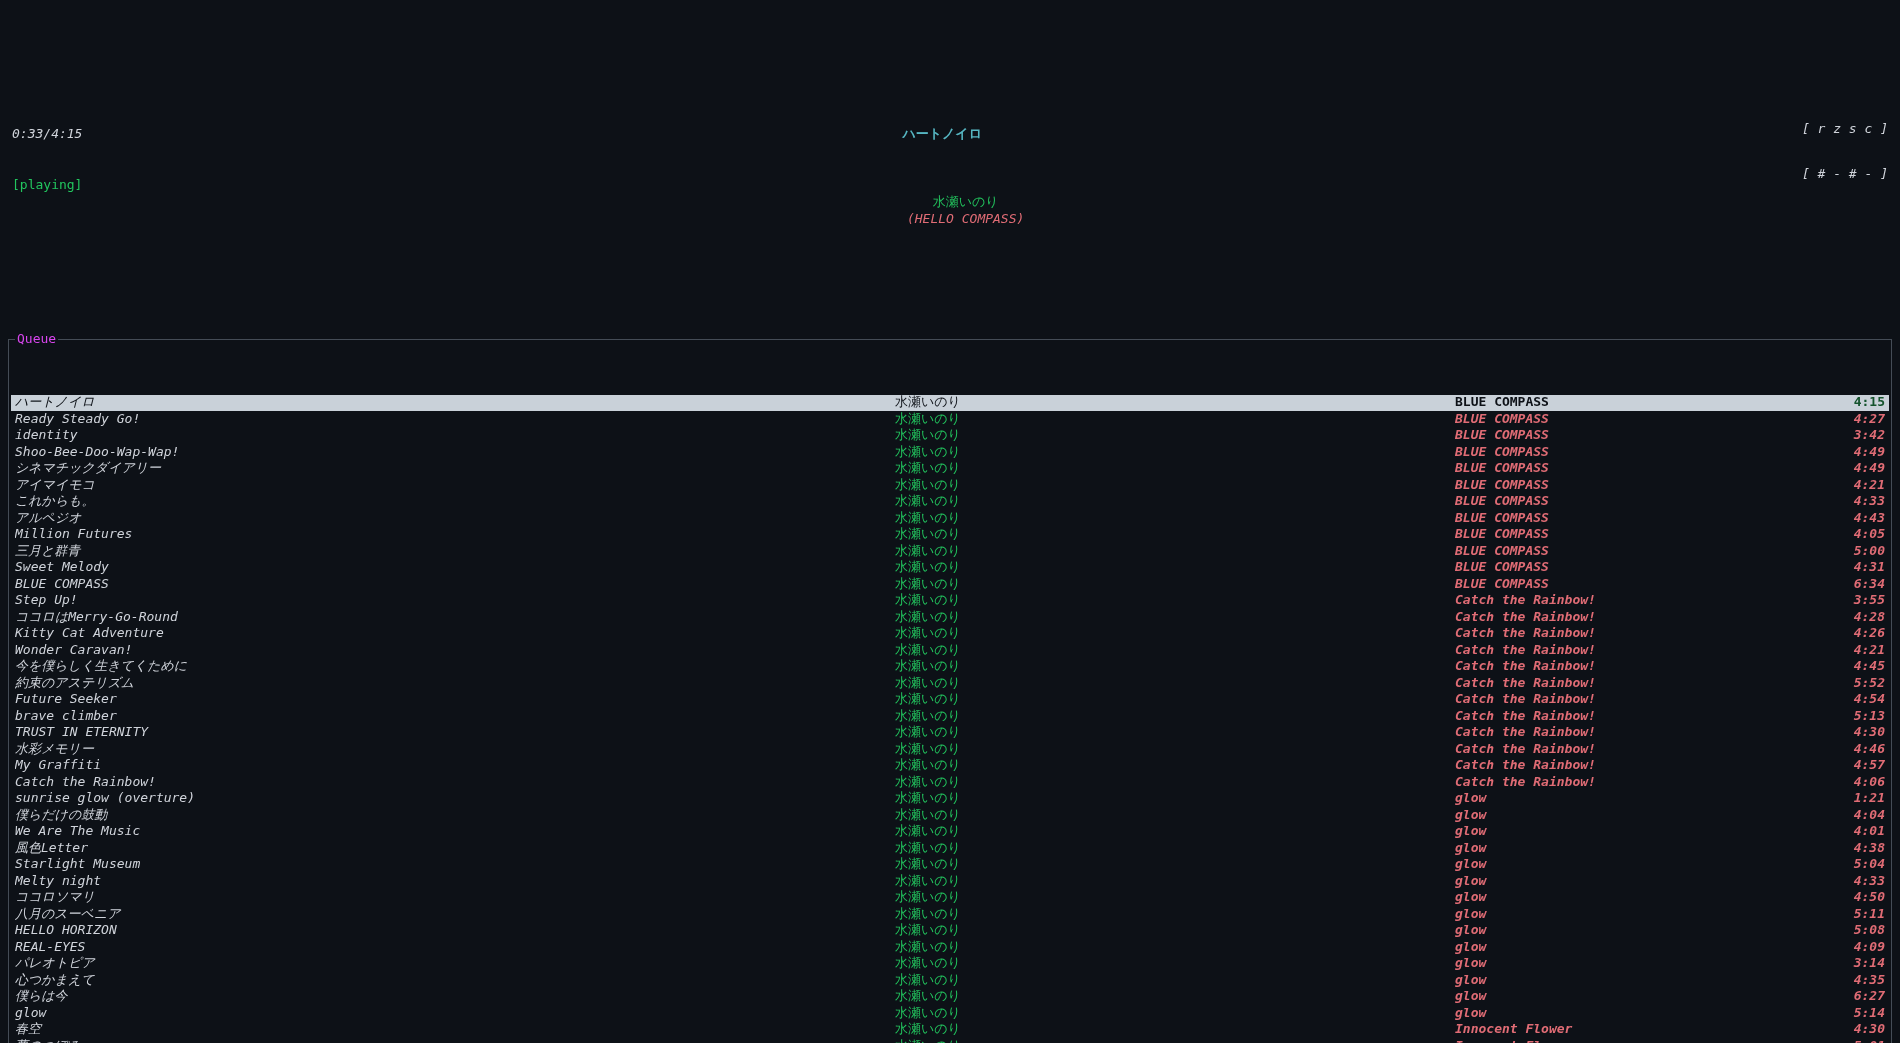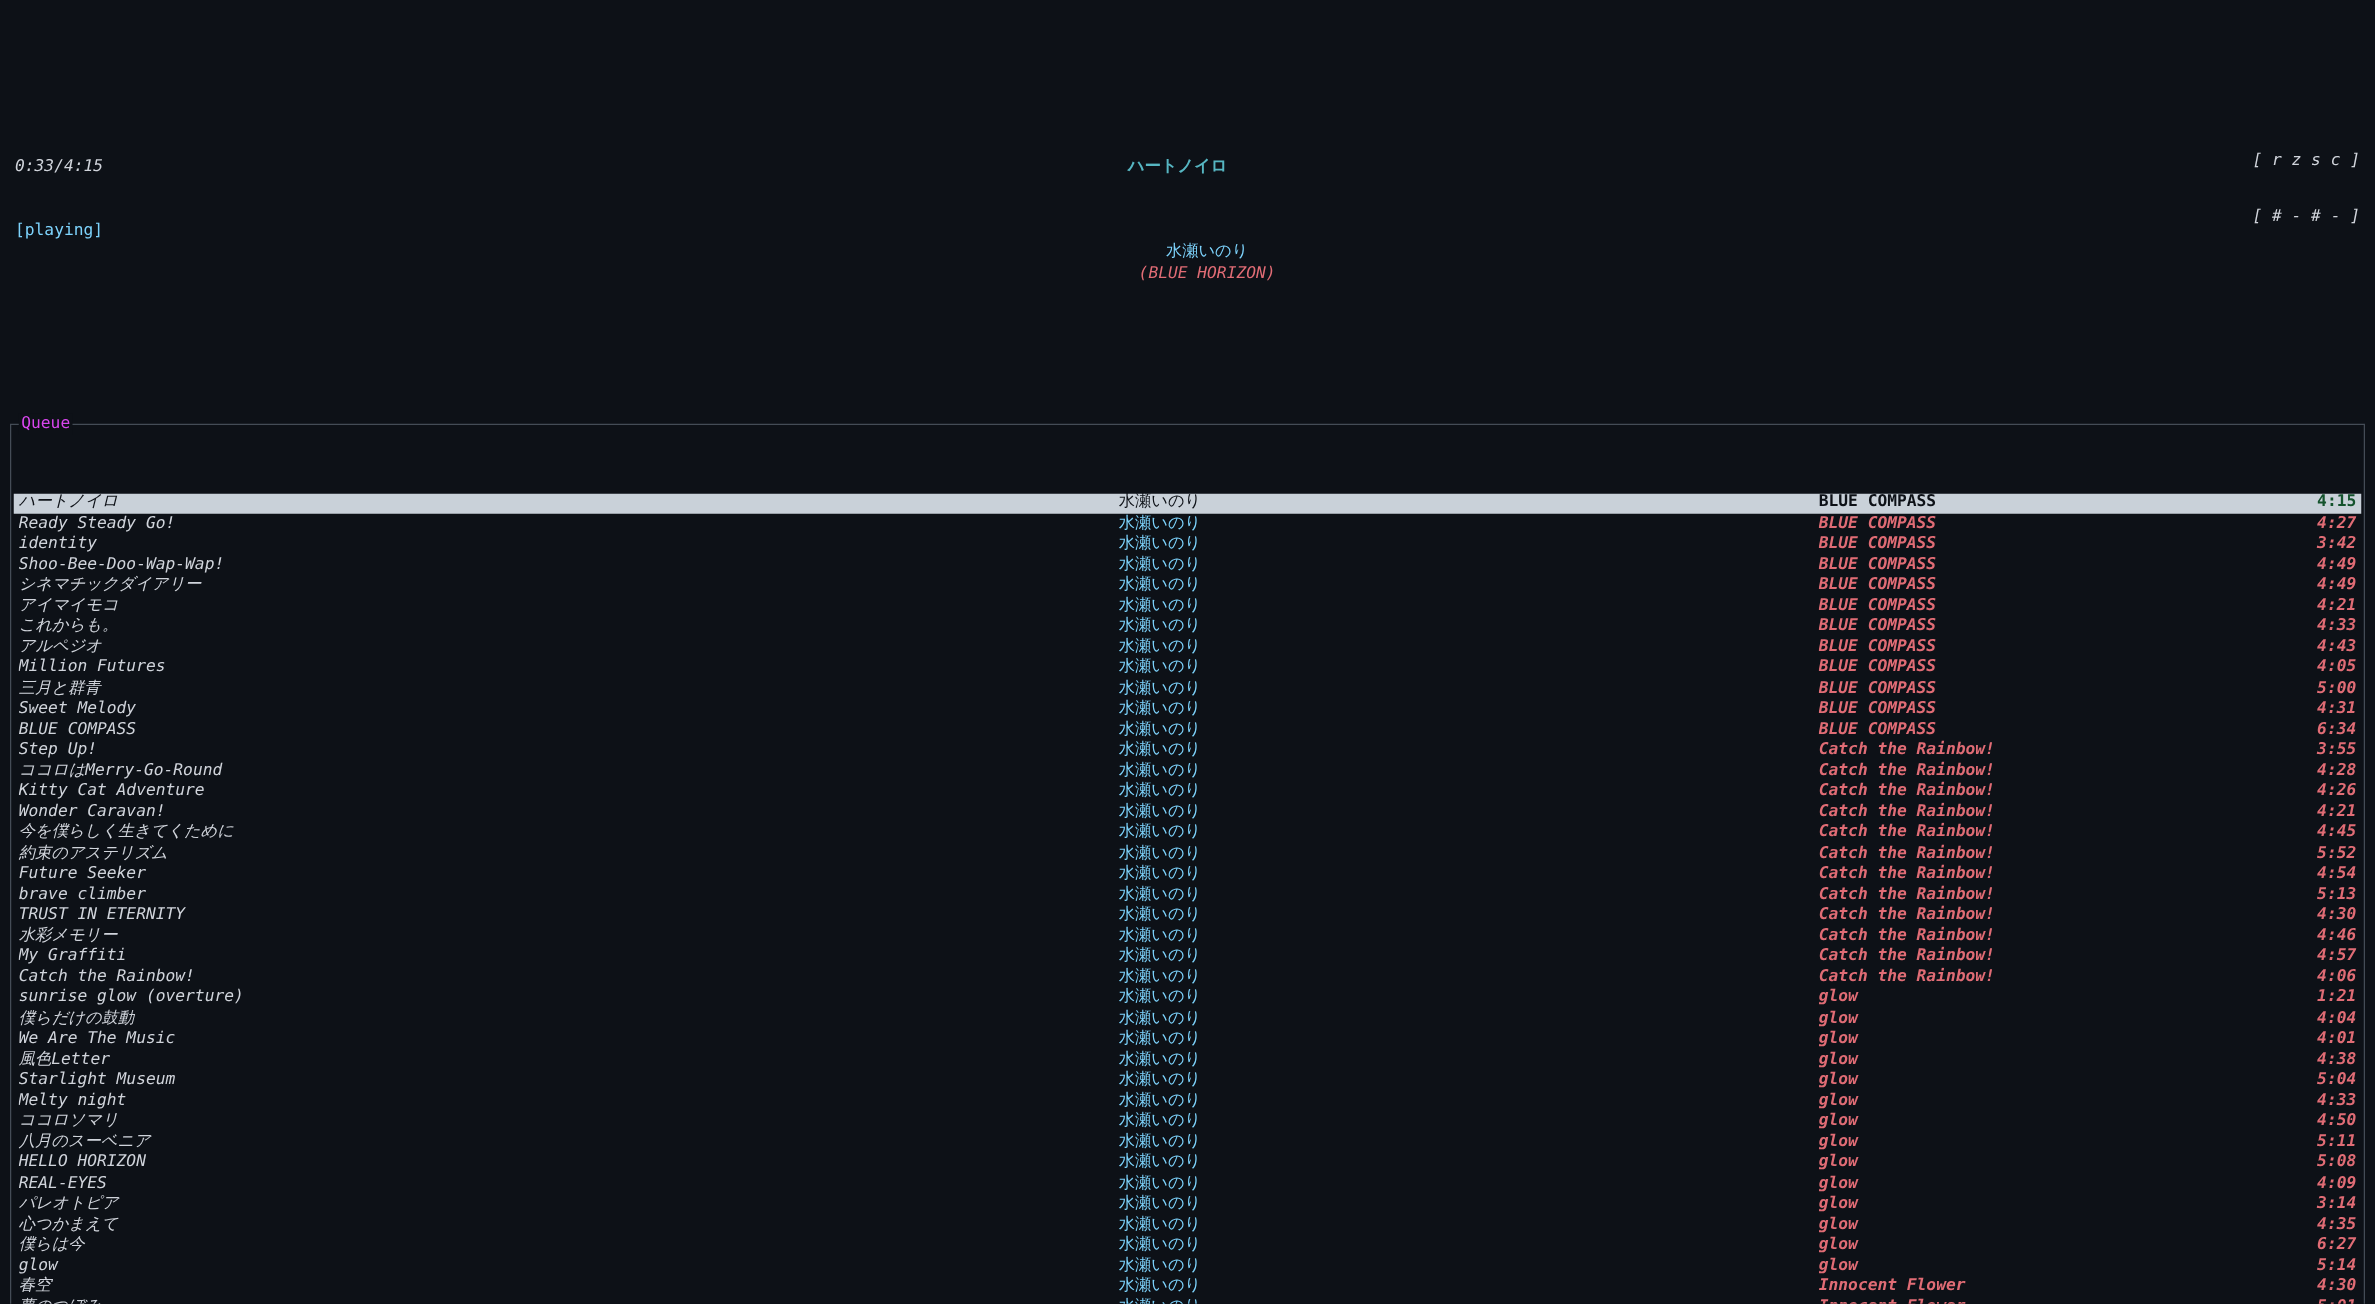--- a/index.html
+++ b/index.html
@@ -17,21 +17,21 @@
   }
   .header {
     display: flex;
     justify-content: space-between;
     align-items: flex-start;
     padding: 2px 4px 6px 4px;
   }
   .header-left { text-align: left; }
   .header-center { text-align: center; }
   .header-right { text-align: right; }
-  .teal { color: #7dd3fc; }
+  .teal { color: #22c55e; }
   .teal-bold { color: #56b6c2; font-weight: bold; }
   .pink { color: #e06c75; font-style: italic; }
   .pink-bold { color: #e06c75; font-weight: bold; font-style: italic; }
   .white { color: #d0d4db; font-style: italic; }
   .box {
     border: 1px solid #444c56;
     position: relative;
     padding: 4px 2px 2px 2px;
     margin-top: 4px;
   }
@@ -71,21 +71,21 @@
 
 <div class="header">
   <div class="header-left">
     <div class="white">0:33/4:15</div>
     <div class="teal">[playing]</div>
   </div>
   <div class="header-center">
     <div class="teal-bold">ハートノイロ</div>
     <div>
       <span class="teal">水瀬いのり</span>
-      <span class="pink">(BLUE HORIZON)</span>
+      <span class="pink">(HELLO COMPASS)</span>
     </div>
   </div>
   <div class="header-right flags-box">
     <div class="white">[ r z s c ]</div>
     <div class="white">[ # - # - ]</div>
   </div>
 </div>
 
 
 <div class="box">

